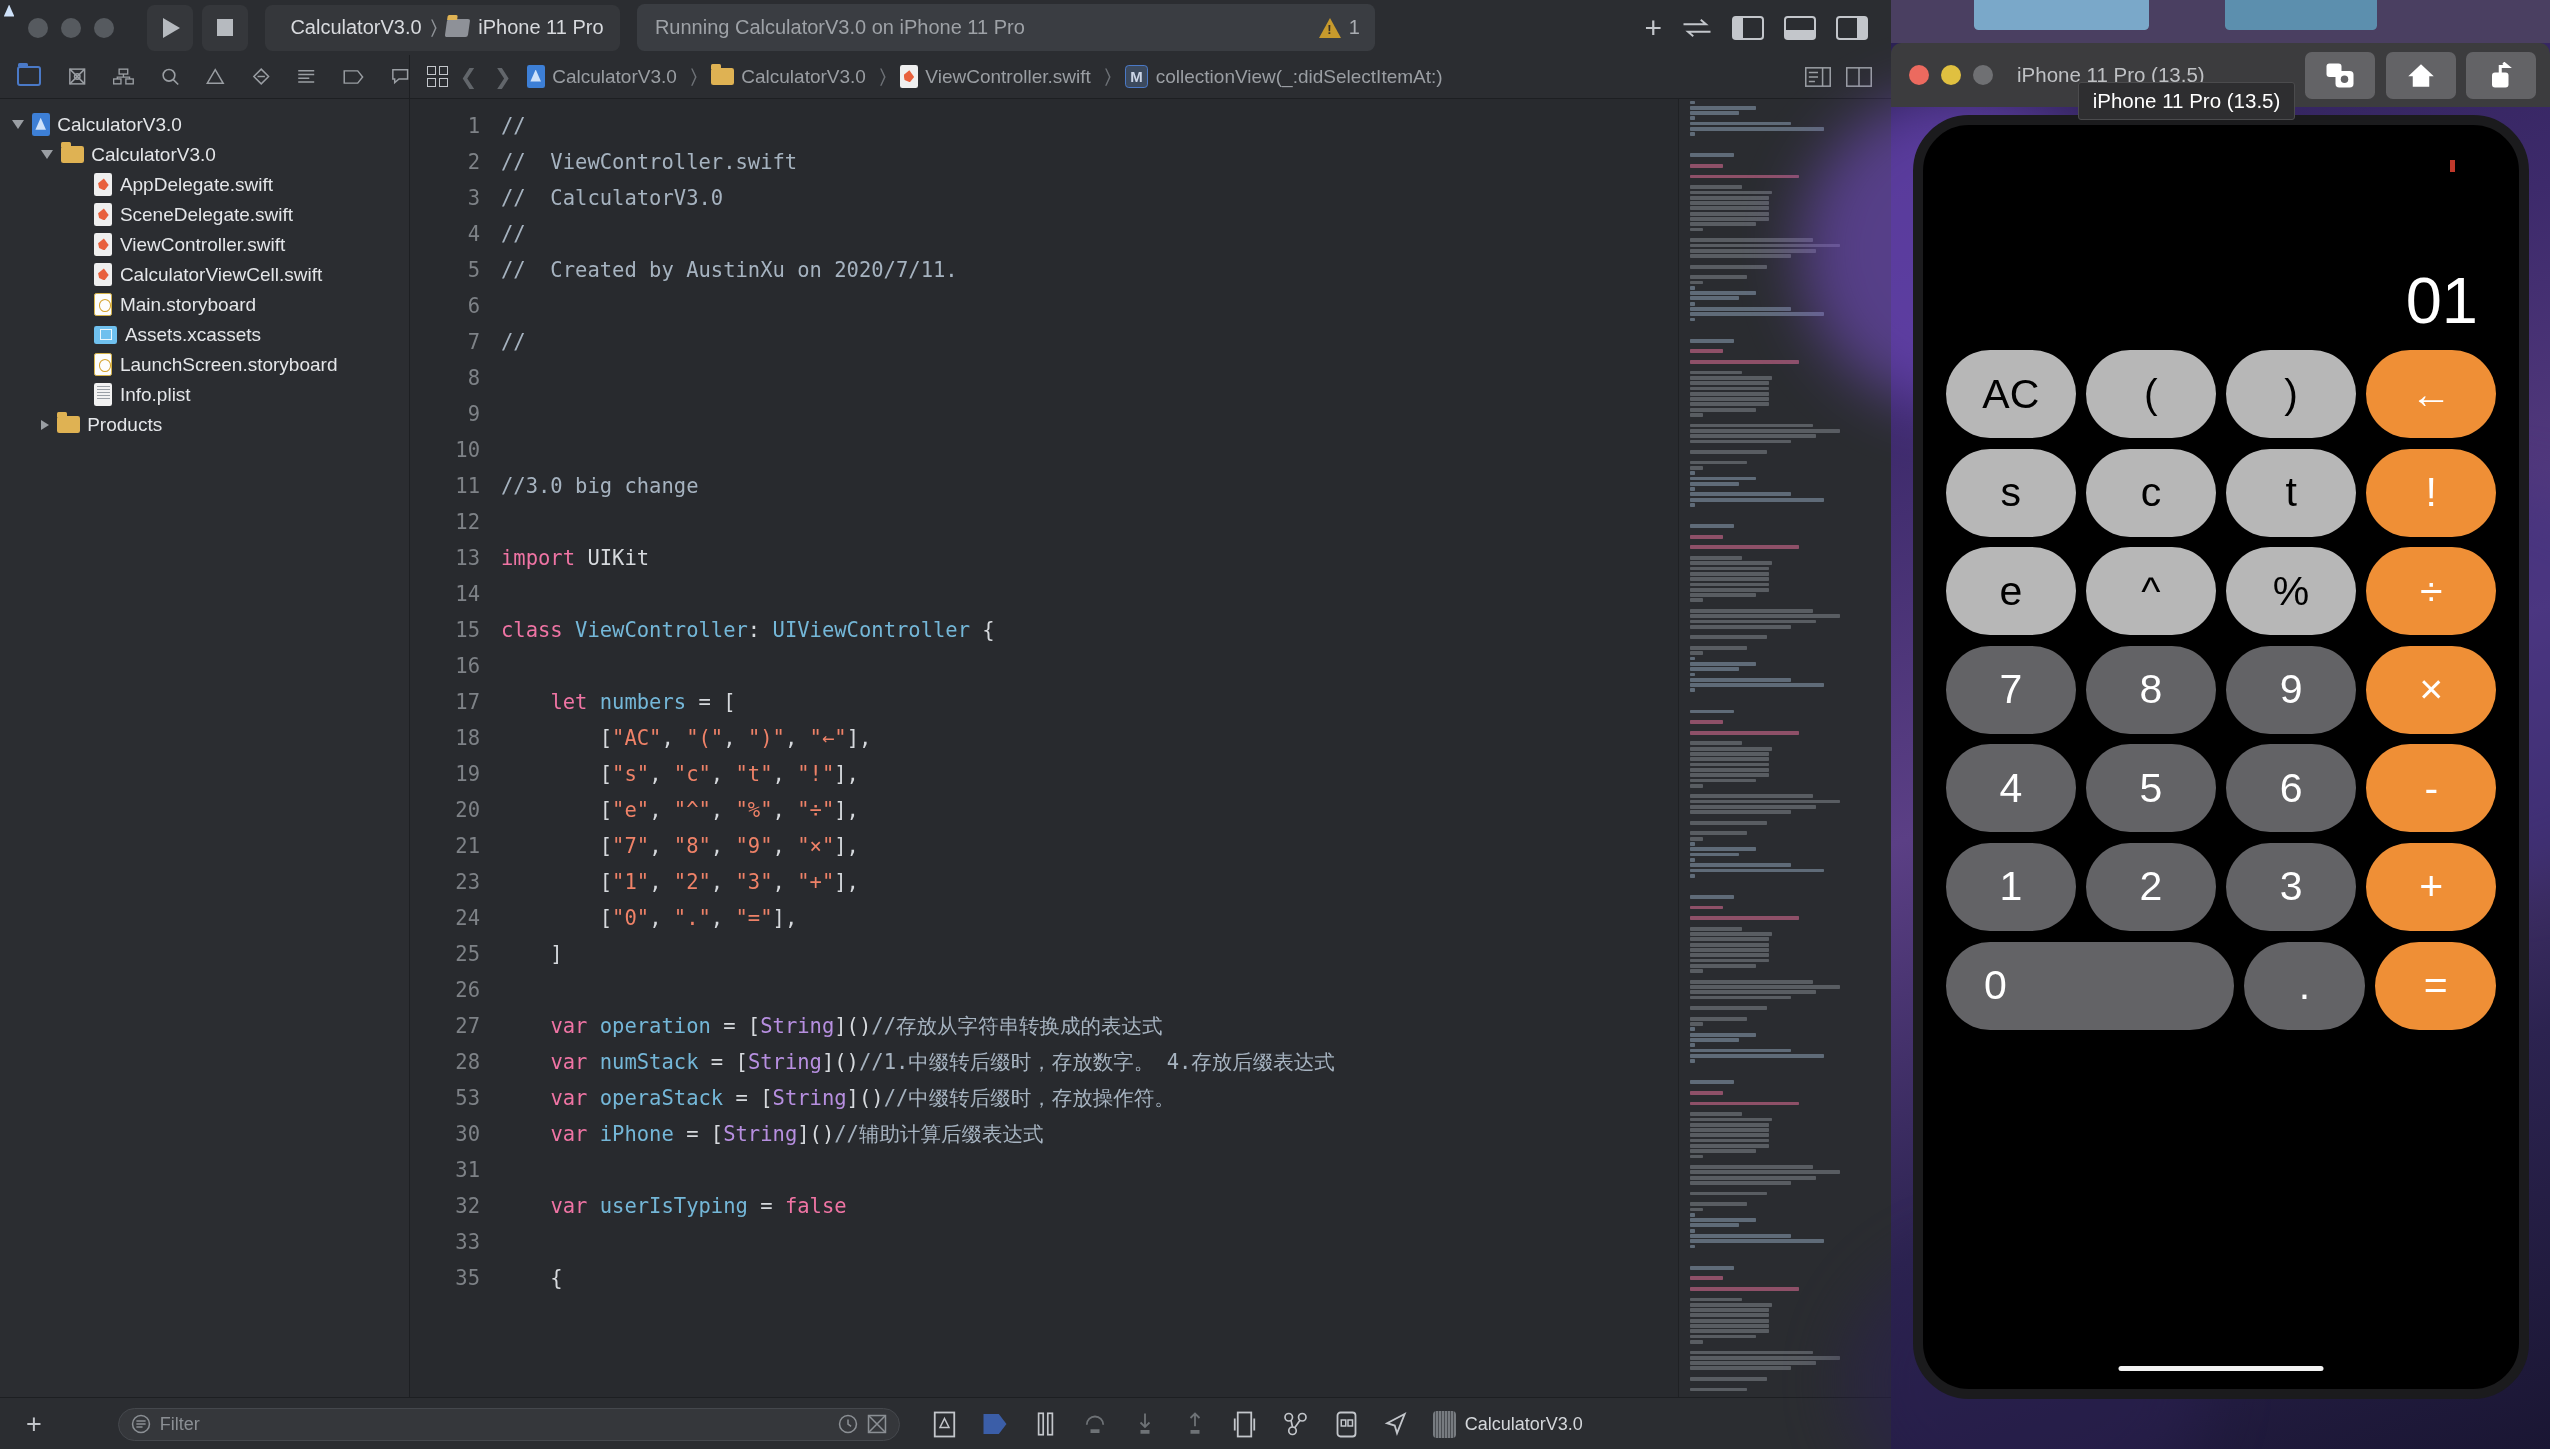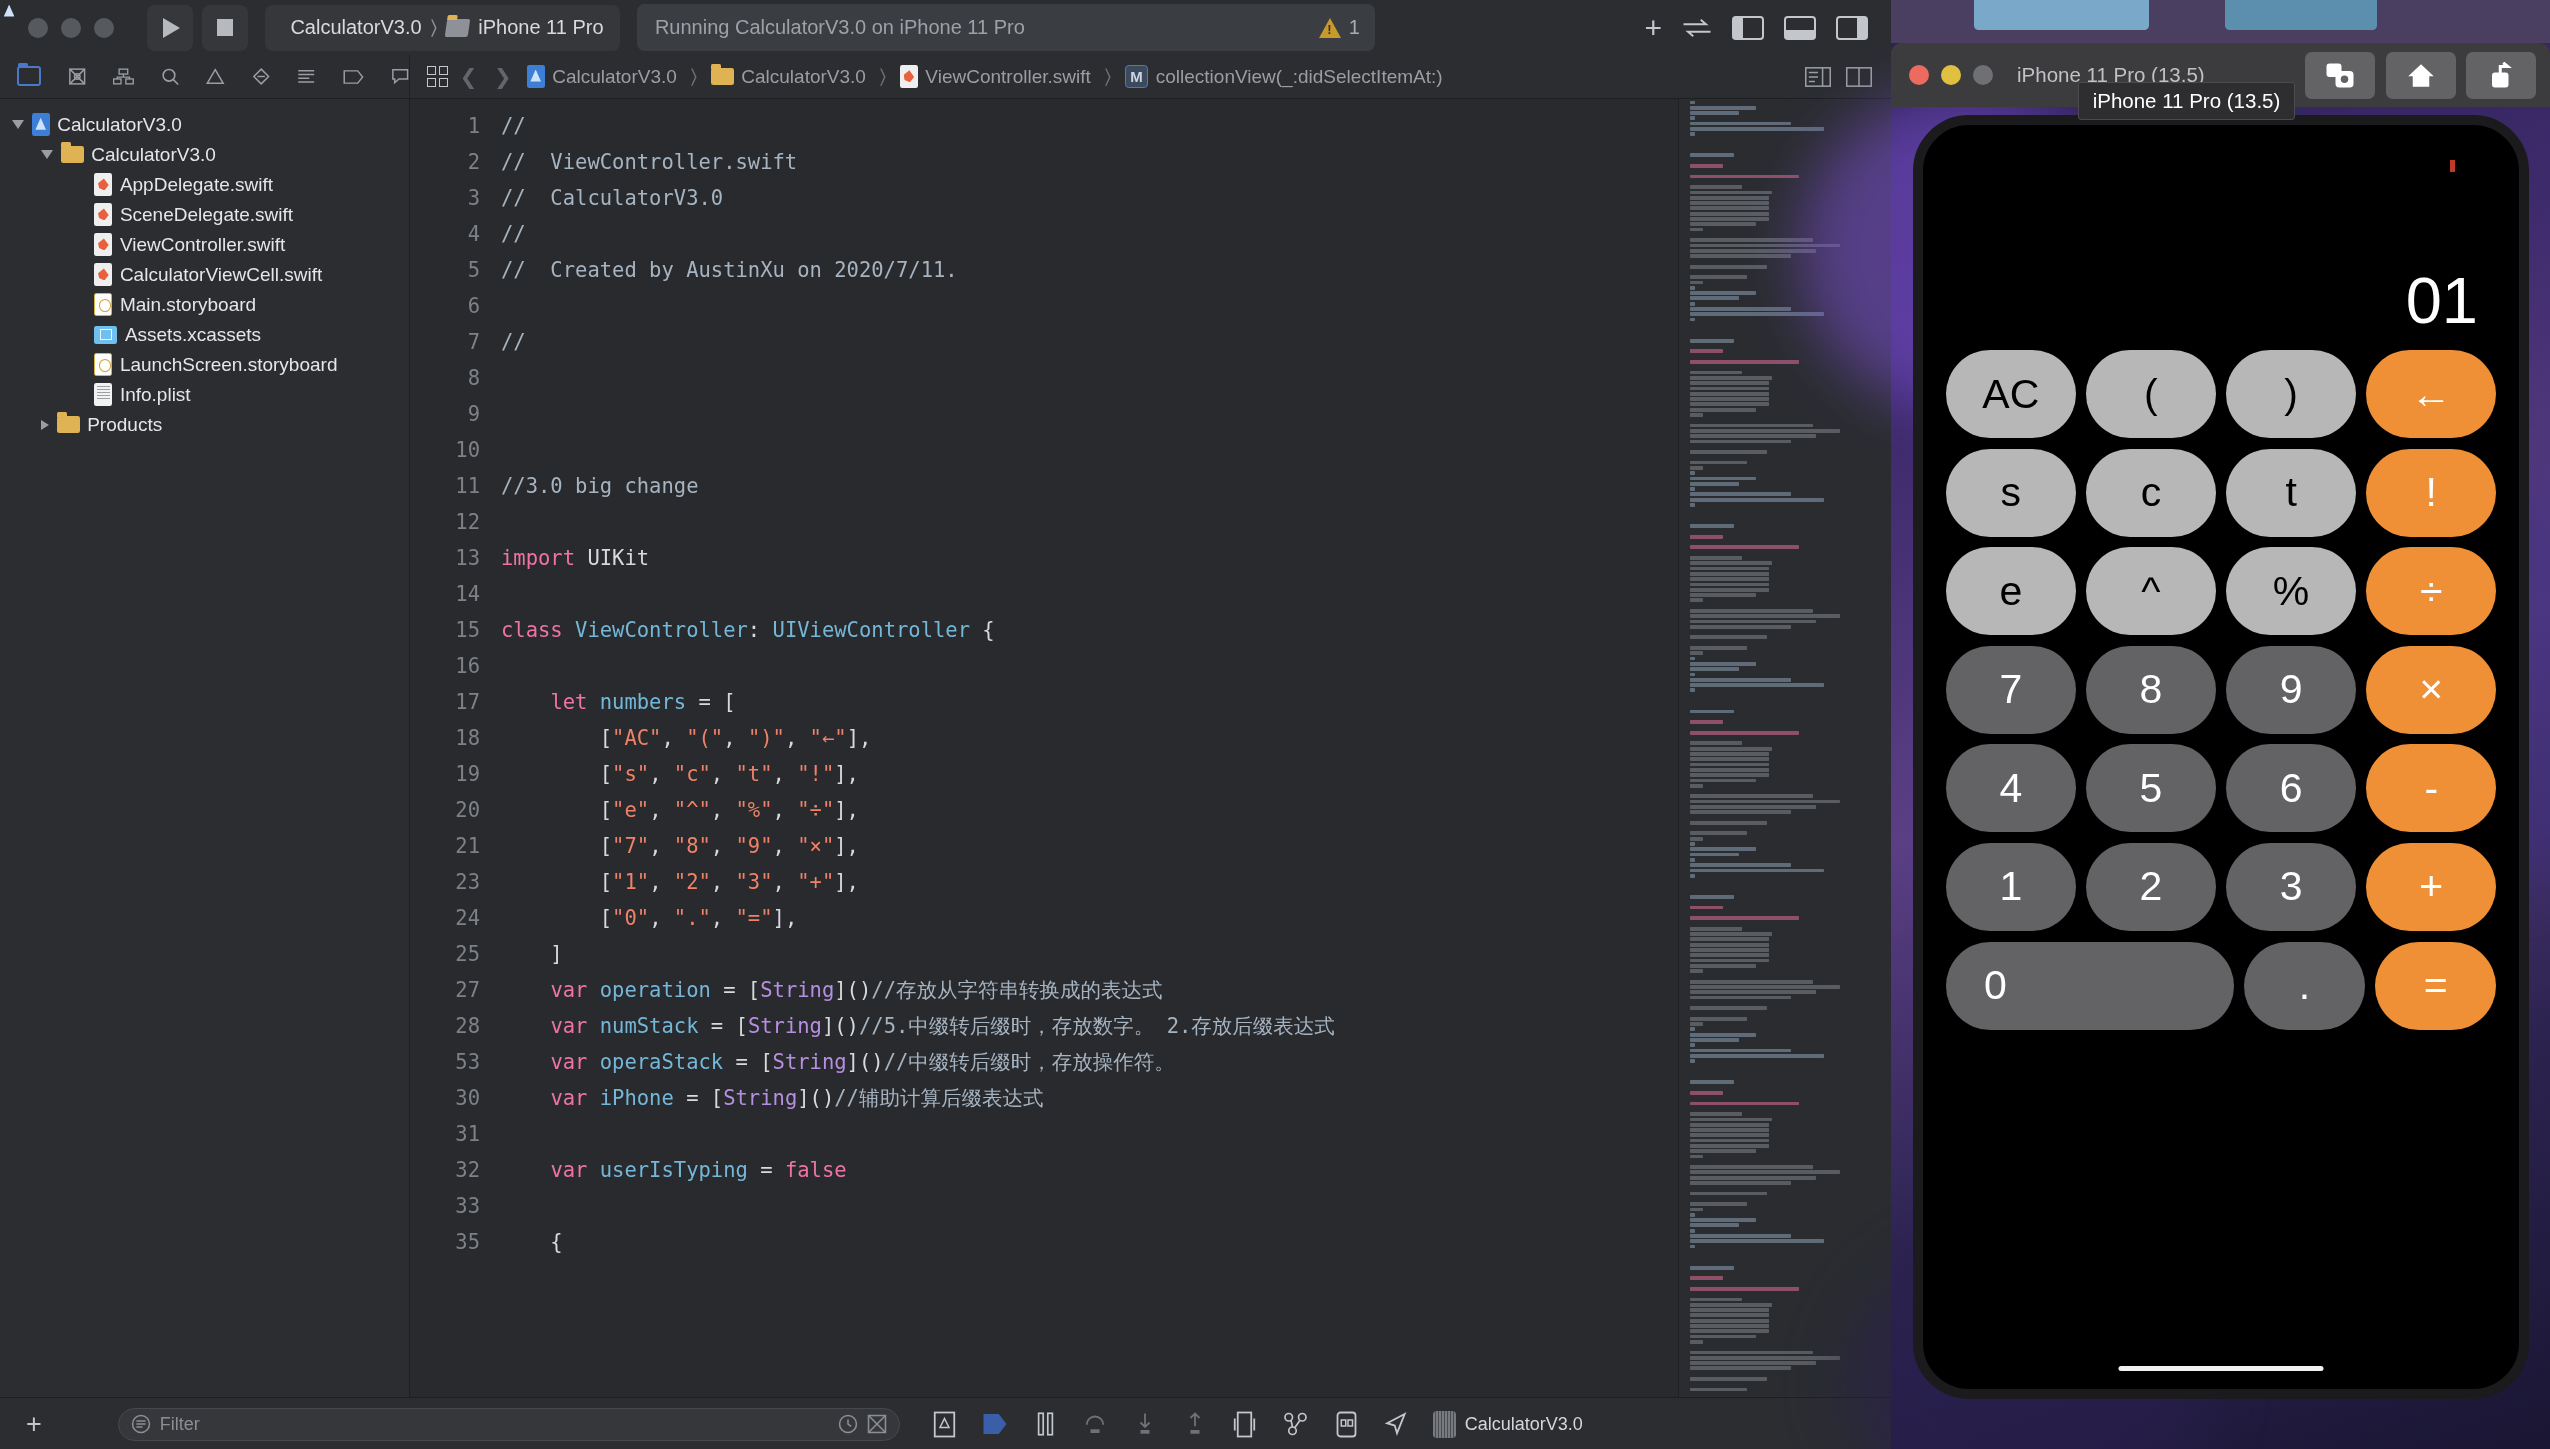--- a/index.html
+++ b/index.html
@@ -377,22 +377,23 @@
         <div class="cl"><span class="ln">15</span><span class="code"><span class="c-kw">class </span><span class="c-id">ViewController</span><span class="c-plain">: </span><span class="c-id">UIViewController</span><span class="c-plain"> {</span></span></div>
         <div class="cl"><span class="ln">16</span><span class="code"></span></div>
         <div class="cl"><span class="ln">17</span><span class="code"><span class="c-plain">    </span><span class="c-kw">let </span><span class="c-id">numbers</span><span class="c-plain"> = [</span></span></div>
         <div class="cl"><span class="ln">18</span><span class="code"><span class="c-plain">        [</span><span class="c-str">"AC"</span><span class="c-plain">, </span><span class="c-str">"("</span><span class="c-plain">, </span><span class="c-str">")"</span><span class="c-plain">, </span><span class="c-str">"←"</span><span class="c-plain">],</span></span></div>
         <div class="cl"><span class="ln">19</span><span class="code"><span class="c-plain">        [</span><span class="c-str">"s"</span><span class="c-plain">, </span><span class="c-str">"c"</span><span class="c-plain">, </span><span class="c-str">"t"</span><span class="c-plain">, </span><span class="c-str">"!"</span><span class="c-plain">],</span></span></div>
         <div class="cl"><span class="ln">20</span><span class="code"><span class="c-plain">        [</span><span class="c-str">"e"</span><span class="c-plain">, </span><span class="c-str">"^"</span><span class="c-plain">, </span><span class="c-str">"%"</span><span class="c-plain">, </span><span class="c-str">"÷"</span><span class="c-plain">],</span></span></div>
         <div class="cl"><span class="ln">21</span><span class="code"><span class="c-plain">        [</span><span class="c-str">"7"</span><span class="c-plain">, </span><span class="c-str">"8"</span><span class="c-plain">, </span><span class="c-str">"9"</span><span class="c-plain">, </span><span class="c-str">"×"</span><span class="c-plain">],</span></span></div>
         <div class="cl"><span class="ln">23</span><span class="code"><span class="c-plain">        [</span><span class="c-str">"1"</span><span class="c-plain">, </span><span class="c-str">"2"</span><span class="c-plain">, </span><span class="c-str">"3"</span><span class="c-plain">, </span><span class="c-str">"+"</span><span class="c-plain">],</span></span></div>
         <div class="cl"><span class="ln">24</span><span class="code"><span class="c-plain">        [</span><span class="c-str">"0"</span><span class="c-plain">, </span><span class="c-str">"."</span><span class="c-plain">, </span><span class="c-str">"="</span><span class="c-plain">],</span></span></div>
         <div class="cl"><span class="ln">25</span><span class="code"><span class="c-plain">    ]</span></span></div>
+        <div class="cl"><span class="ln">26</span><span class="code"></span></div>
         <div class="cl"><span class="ln">27</span><span class="code"><span class="c-plain">    </span><span class="c-kw">var </span><span class="c-id">operation</span><span class="c-plain"> = [</span><span class="c-type">String</span><span class="c-plain">]()</span><span class="c-com">//存放从字符串转换成的表达式</span></span></div>
-        <div class="cl"><span class="ln">28</span><span class="code"><span class="c-plain">    </span><span class="c-kw">var </span><span class="c-id">numStack</span><span class="c-plain"> = [</span><span class="c-type">String</span><span class="c-plain">]()</span><span class="c-com">//5.中缀转后缀时，存放数字。 2.存放后缀表达式</span></span></div>
+        <div class="cl"><span class="ln">28</span><span class="code"><span class="c-plain">    </span><span class="c-kw">var </span><span class="c-id">numStack</span><span class="c-plain"> = [</span><span class="c-type">String</span><span class="c-plain">]()</span><span class="c-com">//1.中缀转后缀时，存放数字。 4.存放后缀表达式</span></span></div>
         <div class="cl"><span class="ln">53</span><span class="code"><span class="c-plain">    </span><span class="c-kw">var </span><span class="c-id">operaStack</span><span class="c-plain"> = [</span><span class="c-type">String</span><span class="c-plain">]()</span><span class="c-com">//中缀转后缀时，存放操作符。</span></span></div>
         <div class="cl"><span class="ln">30</span><span class="code"><span class="c-plain">    </span><span class="c-kw">var </span><span class="c-id">iPhone</span><span class="c-plain"> = [</span><span class="c-type">String</span><span class="c-plain">]()</span><span class="c-com">//辅助计算后缀表达式</span></span></div>
         <div class="cl"><span class="ln">31</span><span class="code"></span></div>
         <div class="cl"><span class="ln">32</span><span class="code"><span class="c-plain">    </span><span class="c-kw">var </span><span class="c-id">userIsTyping</span><span class="c-plain"> = </span><span class="c-kw">false</span></span></div>
         <div class="cl"><span class="ln">33</span><span class="code"></span></div>
         <div class="cl"><span class="ln">35</span><span class="code"><span class="c-plain">    {</span></span></div>
       </div>
   </div>
 
   <div id="minimap">

